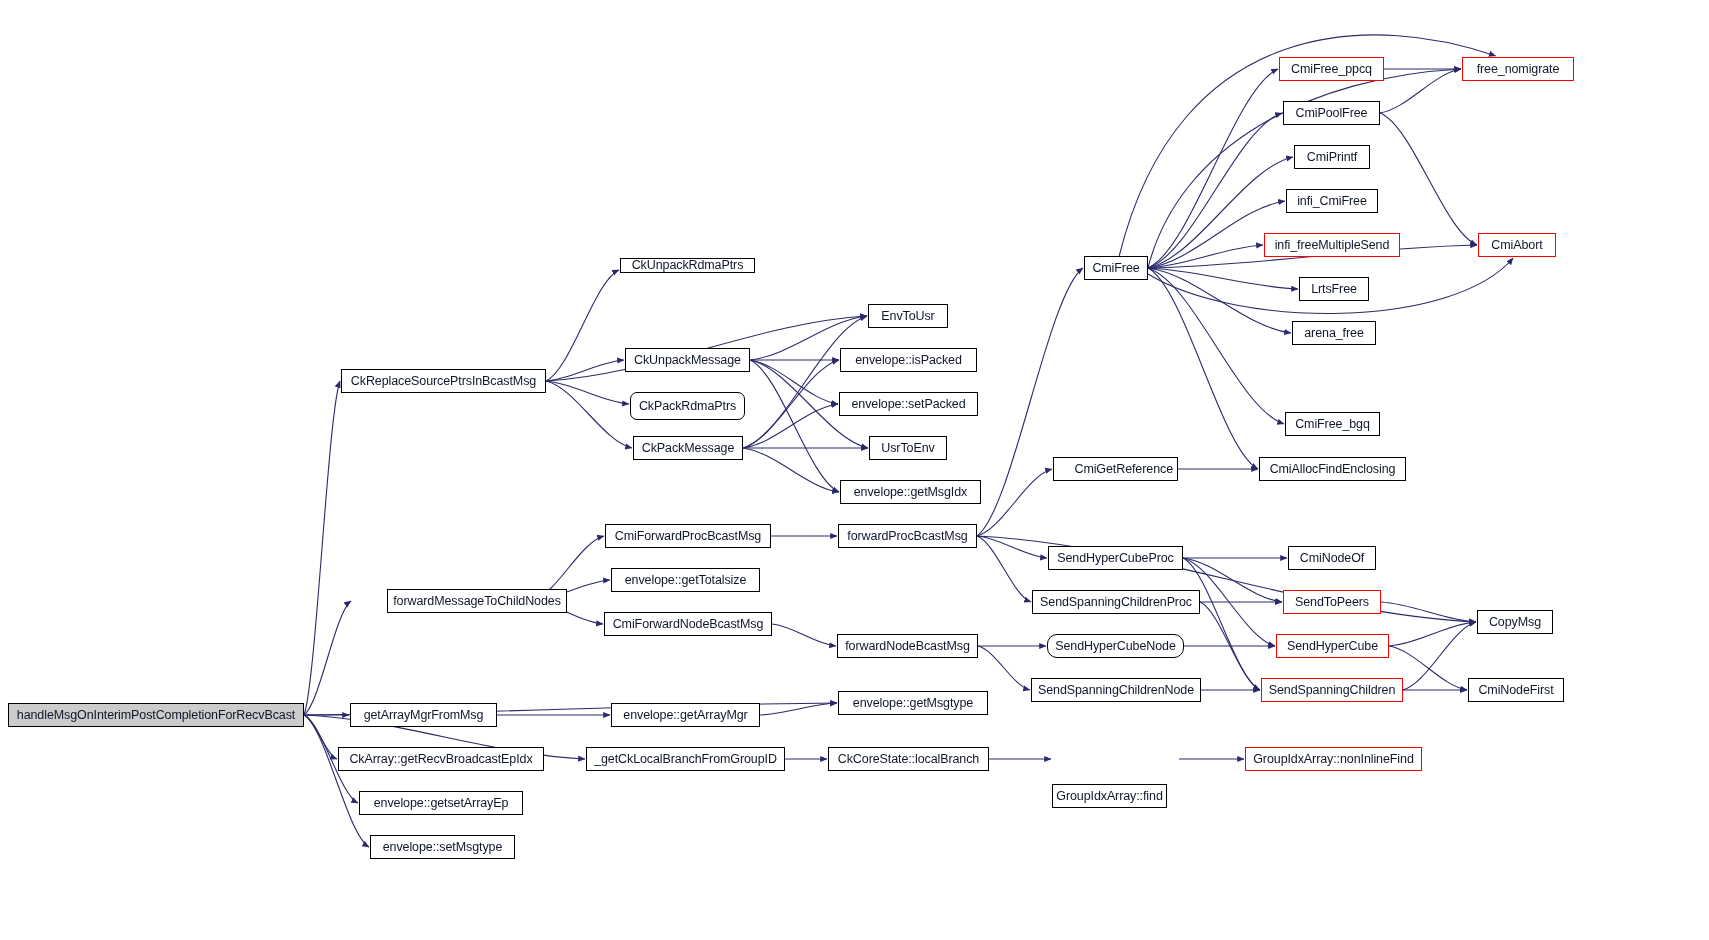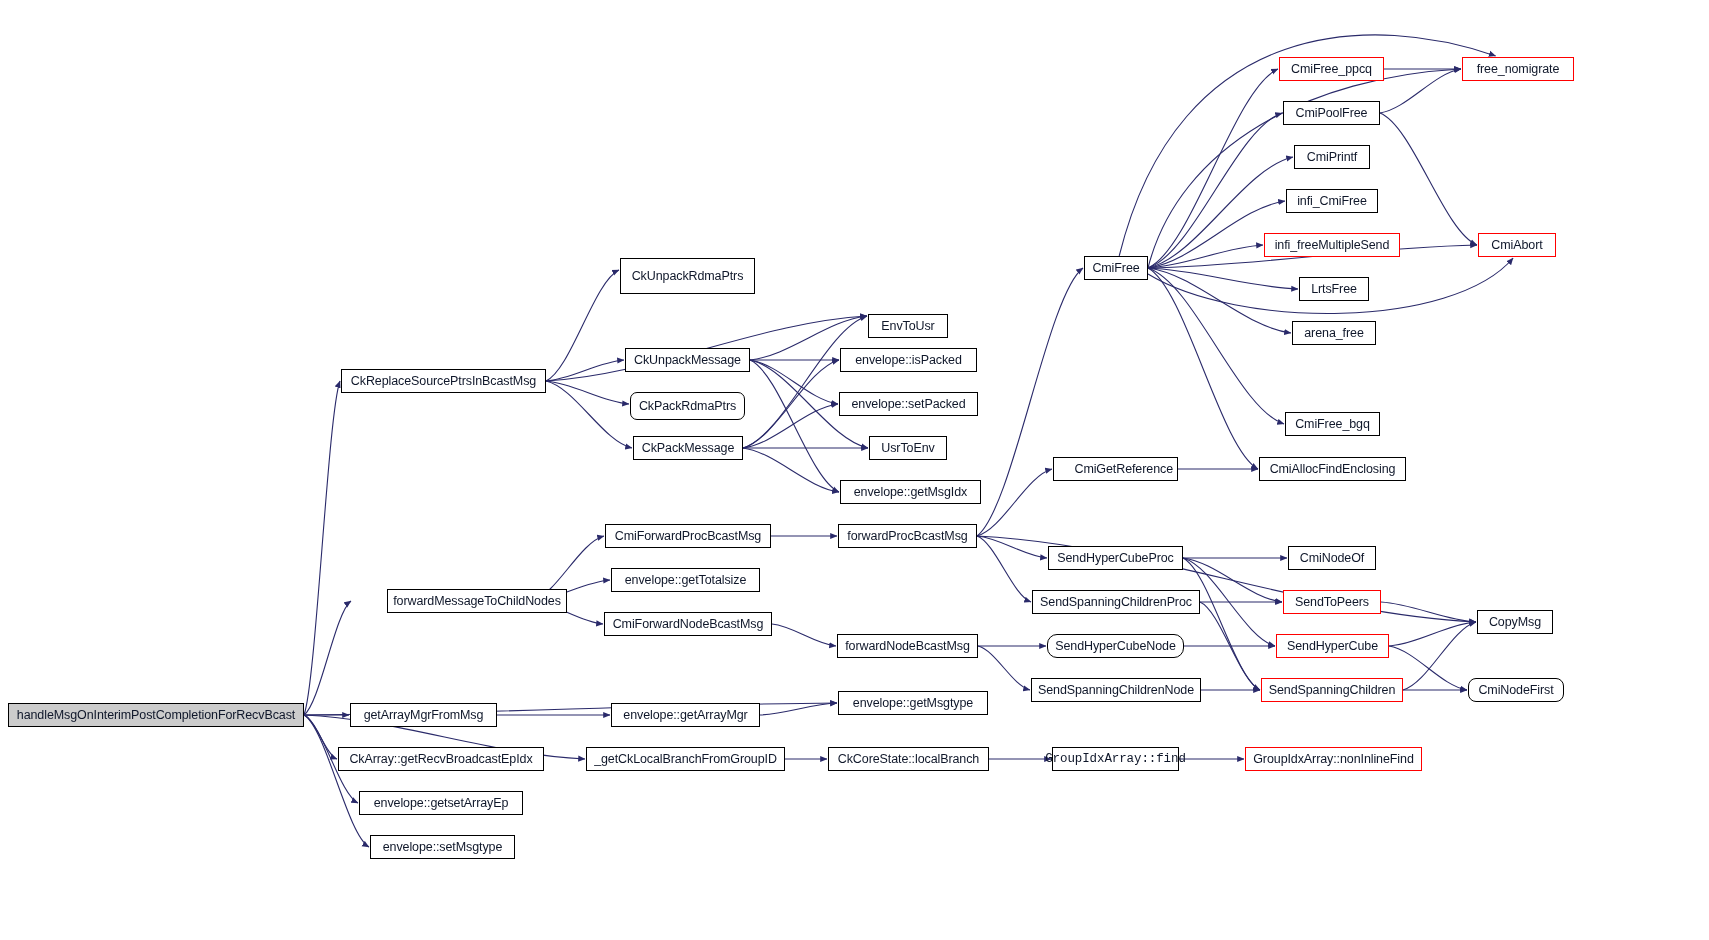--- a/index.html
+++ b/index.html
@@ -133,33 +133,33 @@
         <path d="M 1148 274 C 1238 329, 1453.1 329, 1513.1 258" marker-end="url(#arrow)" fill="none" stroke="#2a2a6a" stroke-width="1.1"></path>
       </g>
   </svg>
   <div id="node-layer">
       <div class="node root" style="left: 8px; top: 703px; width: 296px; height: 24px;">
         <span class="node-label">handleMsgOnInterimPostCompletionForRecvBcast</span>
       </div>
       <div class="node" style="left: 341px; top: 369px; width: 205px; height: 24px;">
         <span class="node-label">CkReplaceSourcePtrsInBcastMsg</span>
       </div>
-      <div class="node" style="left: 620px; top: 258px; width: 135px; height: 36px;">
+      <div class="node" style="left: 620px; top: 258px; width: 135px; height: 15px;">
         <span class="node-label">CkUnpackRdmaPtrs</span>
       </div>
       <div class="node" style="left: 625px; top: 348px; width: 125px; height: 24px;">
         <span class="node-label">CkUnpackMessage</span>
       </div>
       <div class="node" style="left: 630px; top: 392px; width: 115px; height: 28px; border-radius: 7px;">
         <span class="node-label">CkPackRdmaPtrs</span>
       </div>
       <div class="node" style="left: 633px; top: 436px; width: 110px; height: 24px;">
         <span class="node-label">CkPackMessage</span>
       </div>
-      <div class="node" style="left: 868px; top: 304px; width: 80px; height: 24px; margin-top: 10px;">
+      <div class="node" style="left: 868px; top: 304px; width: 80px; height: 24px;">
         <span class="node-label">EnvToUsr</span>
       </div>
       <div class="node" style="left: 840px; top: 348px; width: 137px; height: 24px;">
         <span class="node-label">envelope::isPacked</span>
       </div>
       <div class="node" style="left: 839px; top: 392px; width: 139px; height: 24px;">
         <span class="node-label">envelope::setPacked</span>
       </div>
       <div class="node" style="left: 869px; top: 436px; width: 78px; height: 24px;">
         <span class="node-label">UsrToEnv</span>
@@ -244,21 +244,21 @@
       </div>
       <div class="node red" style="left: 1276px; top: 634px; width: 113px; height: 24px;">
         <span class="node-label">SendHyperCube</span>
       </div>
       <div class="node red" style="left: 1261px; top: 678px; width: 142px; height: 24px;">
         <span class="node-label">SendSpanningChildren</span>
       </div>
       <div class="node" style="left: 1477px; top: 610px; width: 76px; height: 24px;">
         <span class="node-label">CopyMsg</span>
       </div>
-      <div class="node" style="left: 1468px; top: 678px; width: 96px; height: 24px; border-radius: 8px;">
+      <div class="node" style="left: 1468px; top: 678px; width: 96px; height: 24px;">
         <span class="node-label">CmiNodeFirst</span>
       </div>
       <div class="node" style="left: 350px; top: 703px; width: 147px; height: 24px;">
         <span class="node-label">getArrayMgrFromMsg</span>
       </div>
       <div class="node" style="left: 338px; top: 747px; width: 206px; height: 24px;">
         <span class="node-label">CkArray::getRecvBroadcastEpIdx</span>
       </div>
       <div class="node" style="left: 359px; top: 791px; width: 164px; height: 24px;">
         <span class="node-label">envelope::getsetArrayEp</span>
@@ -271,20 +271,20 @@
       </div>
       <div class="node" style="left: 838px; top: 691px; width: 150px; height: 24px;">
         <span class="node-label">envelope::getMsgtype</span>
       </div>
       <div class="node" style="left: 586px; top: 747px; width: 199px; height: 24px;">
         <span class="node-label">_getCkLocalBranchFromGroupID</span>
       </div>
       <div class="node" style="left: 828px; top: 747px; width: 161px; height: 24px;">
         <span class="node-label">CkCoreState::localBranch</span>
       </div>
-      <div class="node" style="left: 1052px; top: 747px; width: 127px; height: 24px; font-family: Liberation Mono, monospace;">
+      <div class="node" style="left: 1052px; top: 784px; width: 115px; height: 24px;">
         <span class="node-label">GroupIdxArray::find</span>
       </div>
       <div class="node red" style="left: 1245px; top: 747px; width: 177px; height: 24px;">
         <span class="node-label">GroupIdxArray::nonInlineFind</span>
       </div>
     </div>
 </div>
 
 </body></html>

